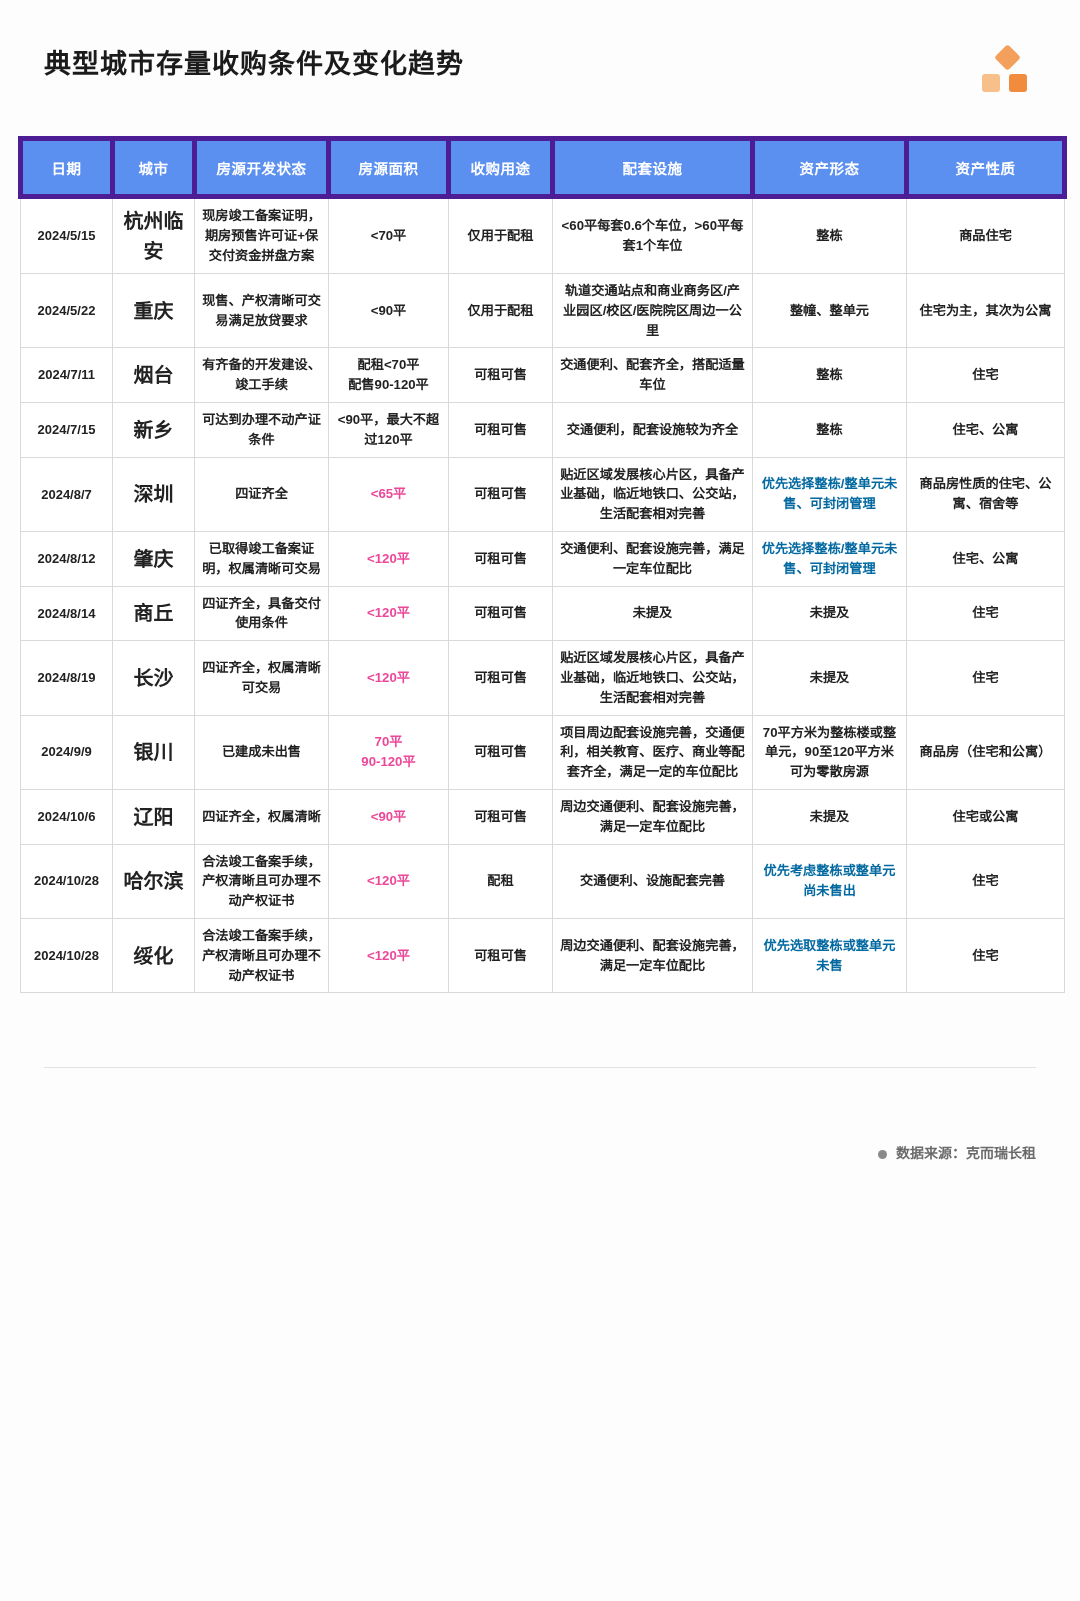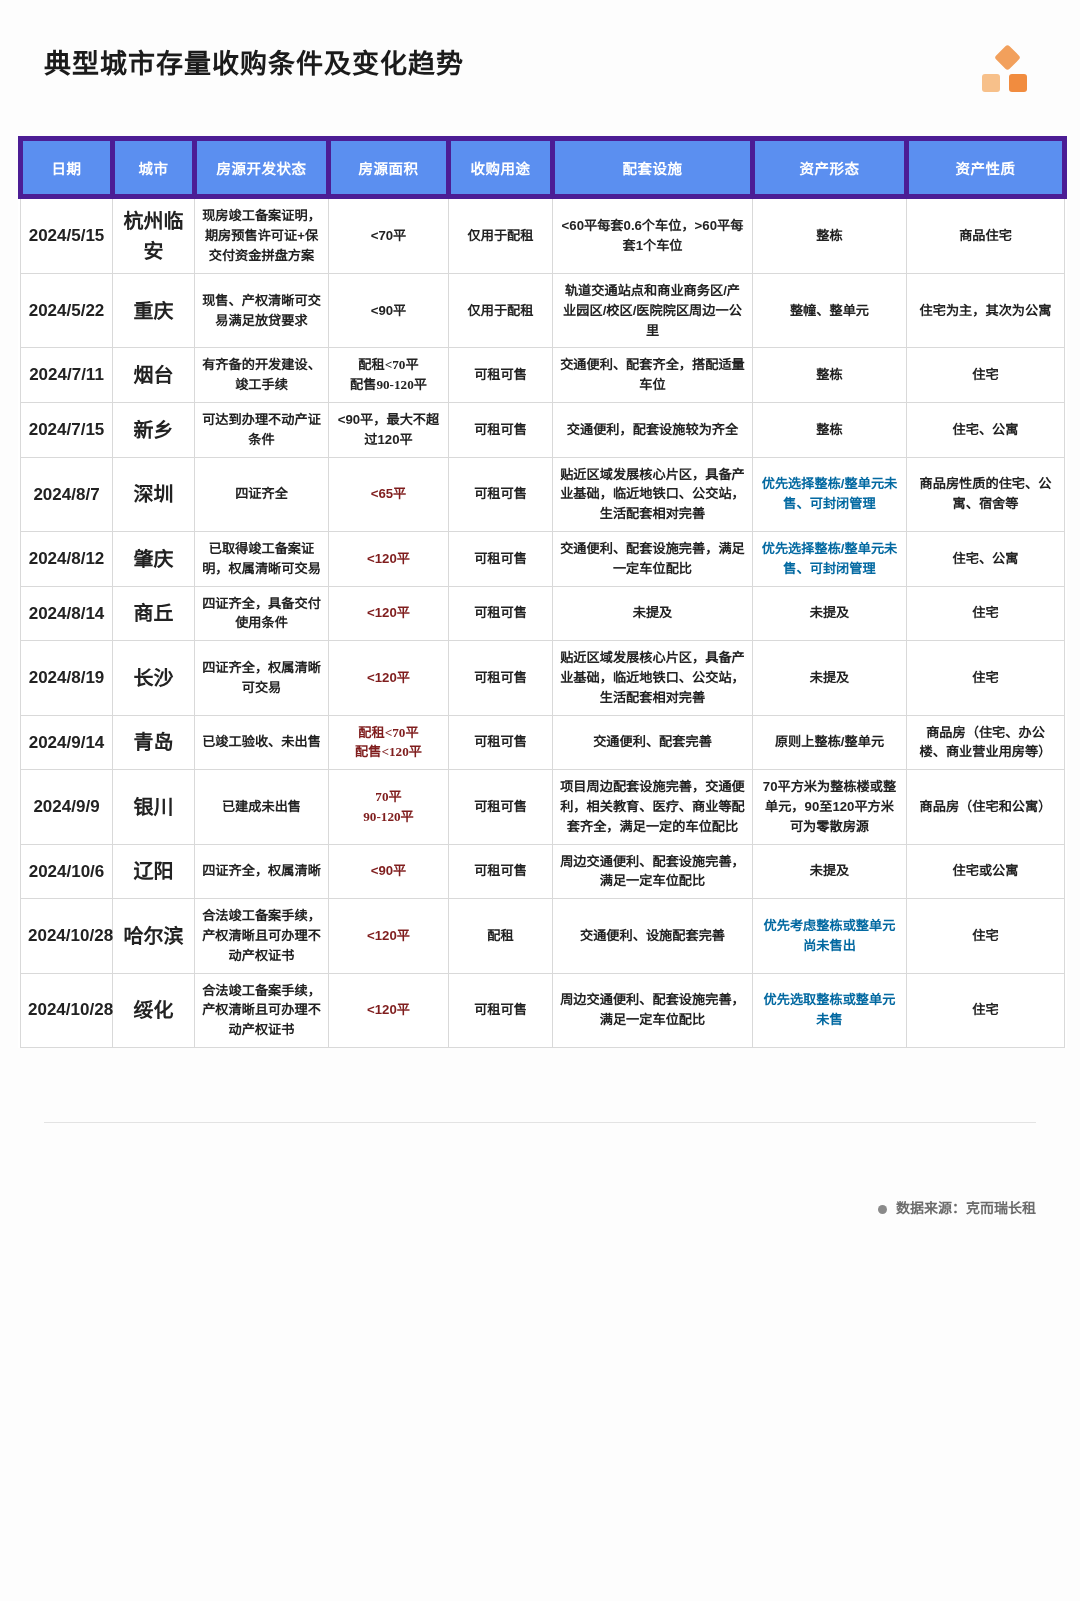--- a/index.html
+++ b/index.html
@@ -70,26 +70,26 @@
   tbody td {
     border: 1px solid #d9d9d9;
     font-size: 13.2px;
     color: #222;
     text-align: center;
     padding: 7px 7px;
     line-height: 1.5;
     vertical-align: middle;
     font-weight: bold;
   }
-  tbody td.date { font-size: 17px; font-weight: bold; }
+  tbody td.date { font-size: 13px; font-weight: bold; }
   tbody td.city { font-size: 20px; font-weight: bold; }
   tbody td.left-ish { }
-  .red { color: #7f1d1d; }
+  .red { color: #ec4899; }
   .blue { color: #0369a1; }
-  .cell-lines div { display: block; font-family: Liberation Serif, serif; }
+  .cell-lines div { display: block; }
 
   col.c-date { width: 92px; }
   col.c-city { width: 82px; }
   col.c-dev  { width: 134px; }
   col.c-area { width: 120px; }
   col.c-use  { width: 104px; }
   col.c-fac  { width: 200px; }
   col.c-form { width: 154px; }
   col.c-prop { width: 158px; }
 
@@ -233,35 +233,20 @@
             <td class="date">2024/8/19</td>
             <td class="city">长沙</td>
             <td class="left-ish">四证齐全，权属清晰可交易</td>
             <td class="red">&lt;120平</td>
             <td>可租可售</td>
             <td>贴近区域发展核心片区，具备产业基础，临近地铁口、公交站，生活配套相对完善</td>
             <td>未提及</td>
             <td>住宅</td>
           </tr>
           <tr>
-            <td class="date">2024/9/14</td>
-            <td class="city">青岛</td>
-            <td class="left-ish">已竣工验收、未出售</td>
-            <td class="red">
-              <div class="cell-lines">
-                <div>配租&lt;70平</div>
-                <div>配售&lt;120平</div>
-              </div>
-            </td>
-            <td>可租可售</td>
-            <td>交通便利、配套完善</td>
-            <td>原则上整栋/整单元</td>
-            <td>商品房（住宅、办公楼、商业营业用房等）</td>
-          </tr>
-          <tr>
             <td class="date">2024/9/9</td>
             <td class="city">银川</td>
             <td class="left-ish">已建成未出售</td>
             <td class="red">
               <div class="cell-lines">
                 <div>70平</div>
                 <div>90-120平</div>
               </div>
             </td>
             <td>可租可售</td>

